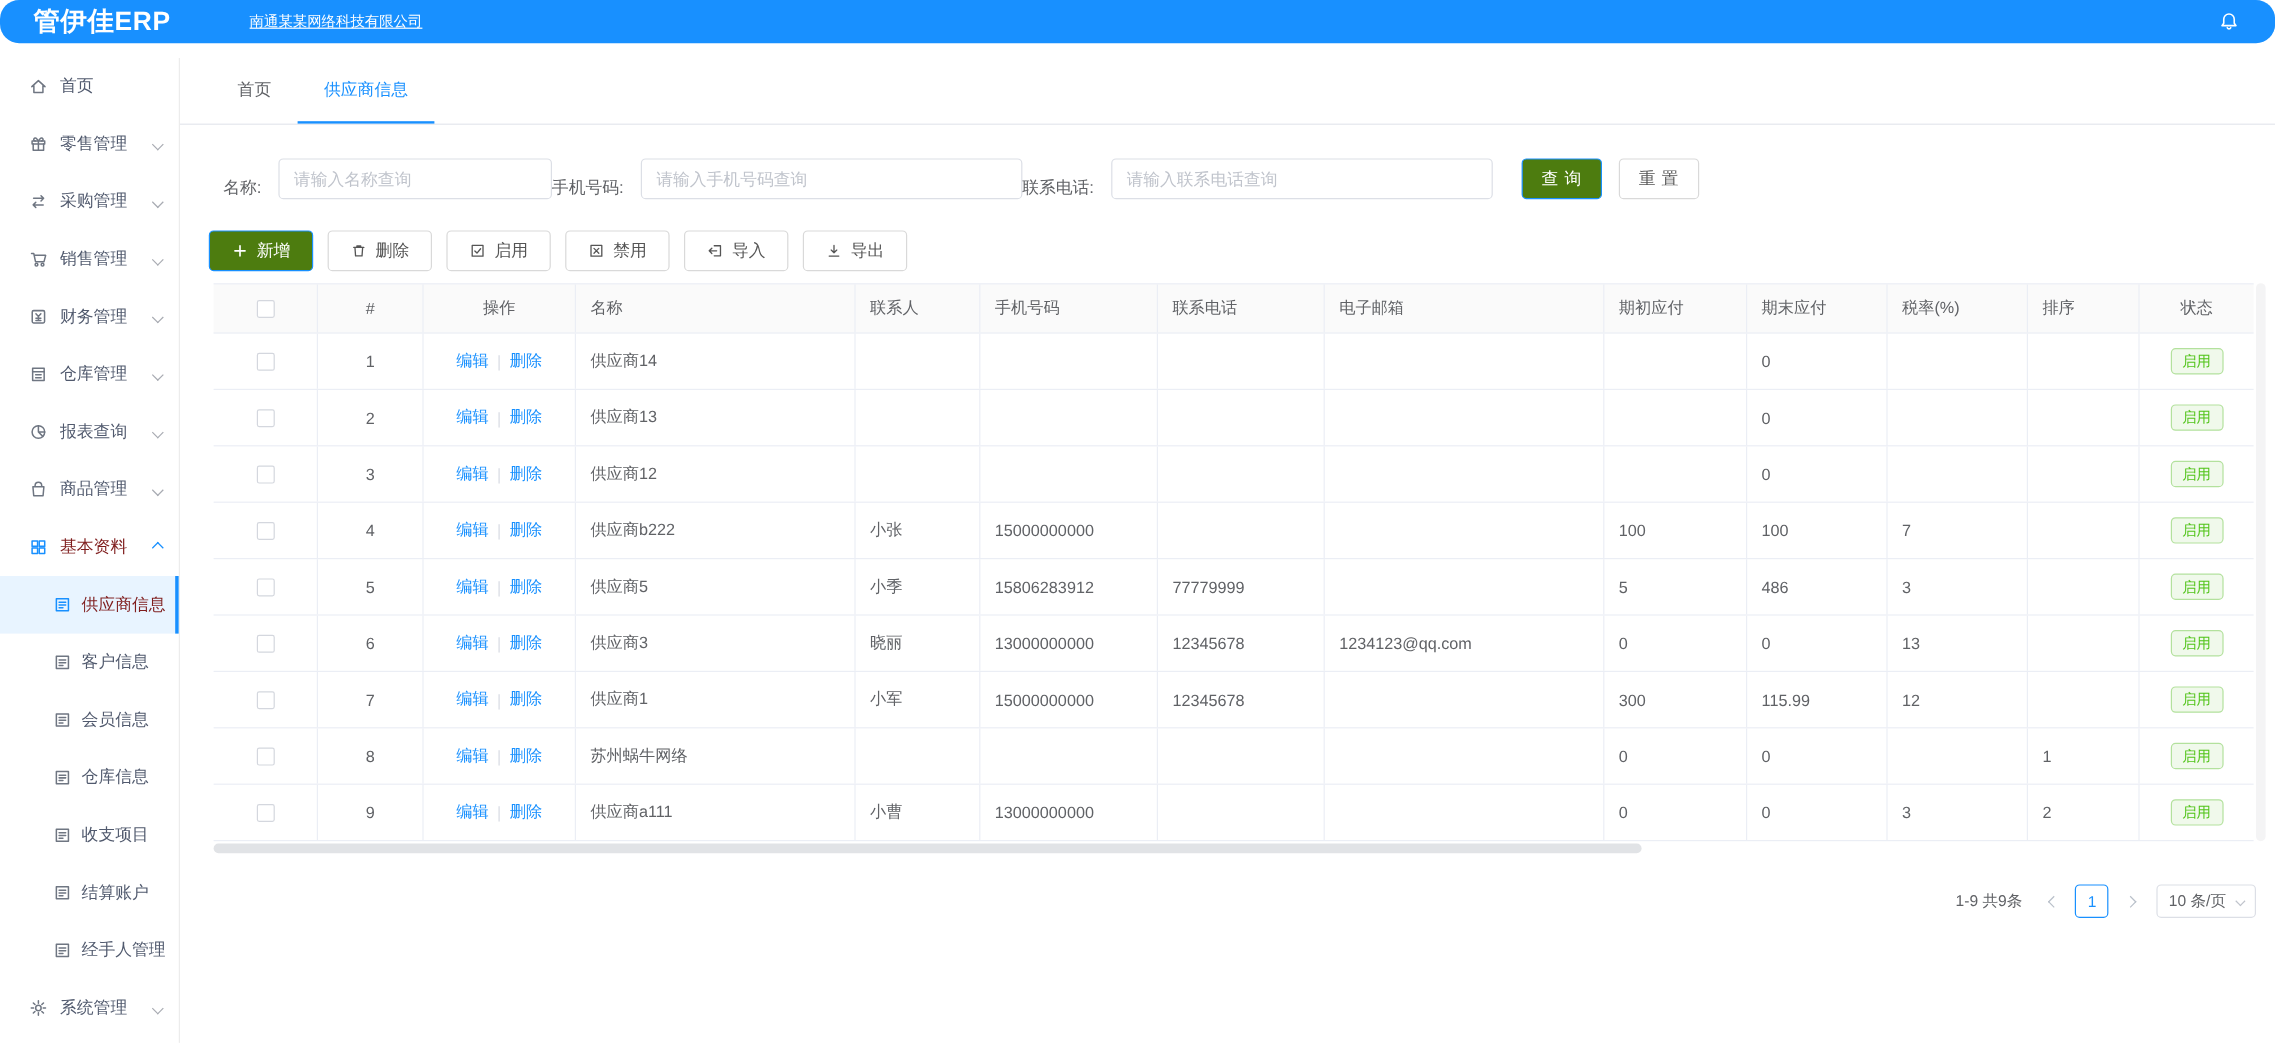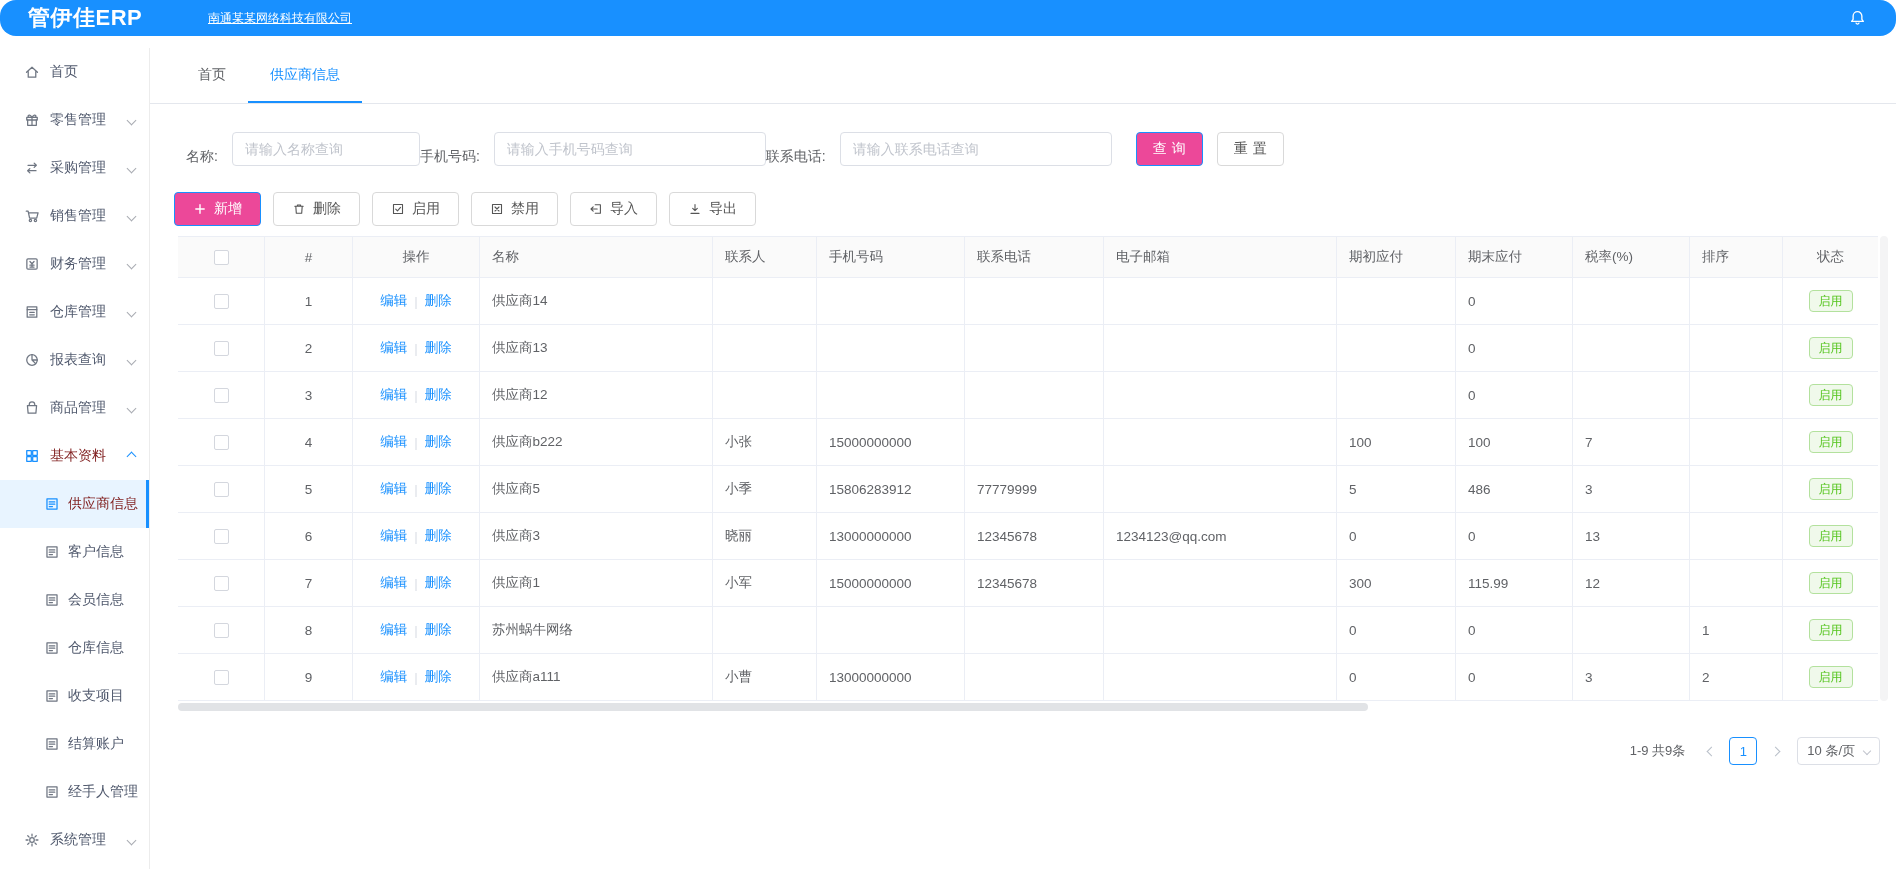--- a/index.html
+++ b/index.html
@@ -40,27 +40,27 @@
   .main { position:fixed; left:150px; right:0; top:48px; bottom:0; background:#fff; overflow:hidden; }
   .tabbar { height:56px; border-bottom:1px solid #e4e7ed; display:flex; padding-left:26px; }
   .tab { display:flex; align-items:center; padding:0 22px; font-size:14px; color:#606266; cursor:pointer; border-bottom:2px solid transparent; }
   .tab.active { color:#1890ff; border-bottom-color:#1890ff; }
 
   
   .search-bar { display:flex; align-items:flex-end; padding:28px 0 14px 36px; }
   .search-bar label { font-size:14px; color:#606266; margin:0 14px 0 0; white-space:nowrap; }
   .inp { height:34px; border:1px solid #dcdfe6; border-radius:4px; padding:0 12px; font-size:14px; color:#333; outline:none; font-family:inherit; }
   .inp::placeholder { color:#c0c4cc; }
-  .w1 { width:188px; }
-  .w2 { width:272px; }
+  .w1 { width:228px; }
+  .w2 { width:318px; }
   .lbl2 { margin-left:92px; }
   .lbl3 { margin-left:36px; }
   .btn { height:34px; padding:0 18px; border:1px solid #d9d9d9; border-radius:4px; background:#fff; color:#555; font-size:14px; display:inline-flex; align-items:center; gap:7px; cursor:pointer; white-space:nowrap; font-family:inherit; }
   .btn .bico { display:inline-flex; }
-  .btn.primary { background:#ec4899; border-color:#1890ff; color:#fff; }
+  .btn.primary { background:#4d7c0f; border-color:#1890ff; color:#fff; }
   .btn.sp { letter-spacing:5px; padding:0 11px 0 16px; }
   .qbtn { margin-left:24px; }
   .rbtn { margin-left:14px; }
 
   
   .toolbar { display:flex; gap:12px; margin:12px 0 10px 24px; }
 
   
   .tablewrap { position:relative; width:1700px; margin-left:28px; margin-top:10px; }
   .tr { display:flex; align-items:center; height:47px; border-bottom:1px solid #ebeef5; }

